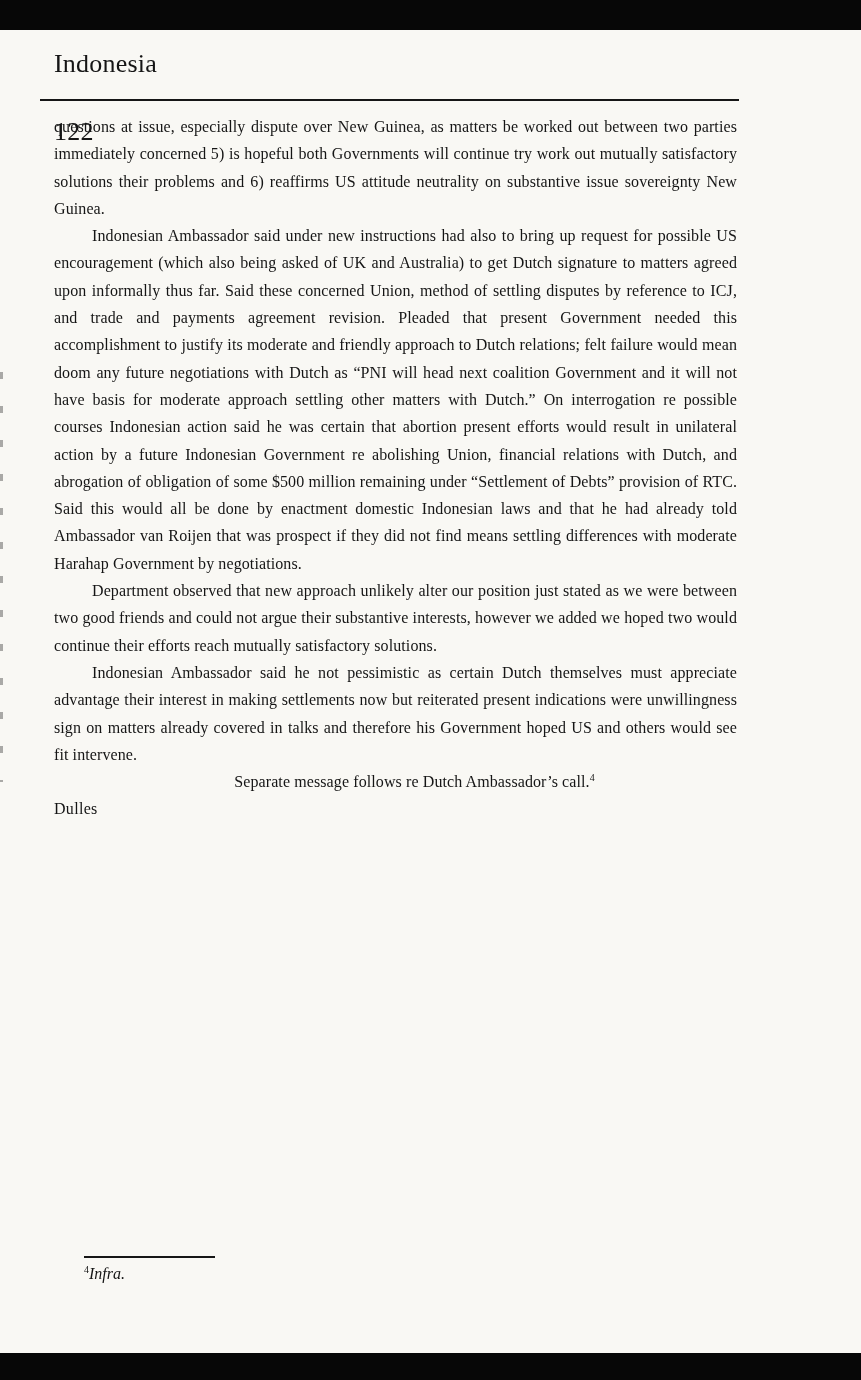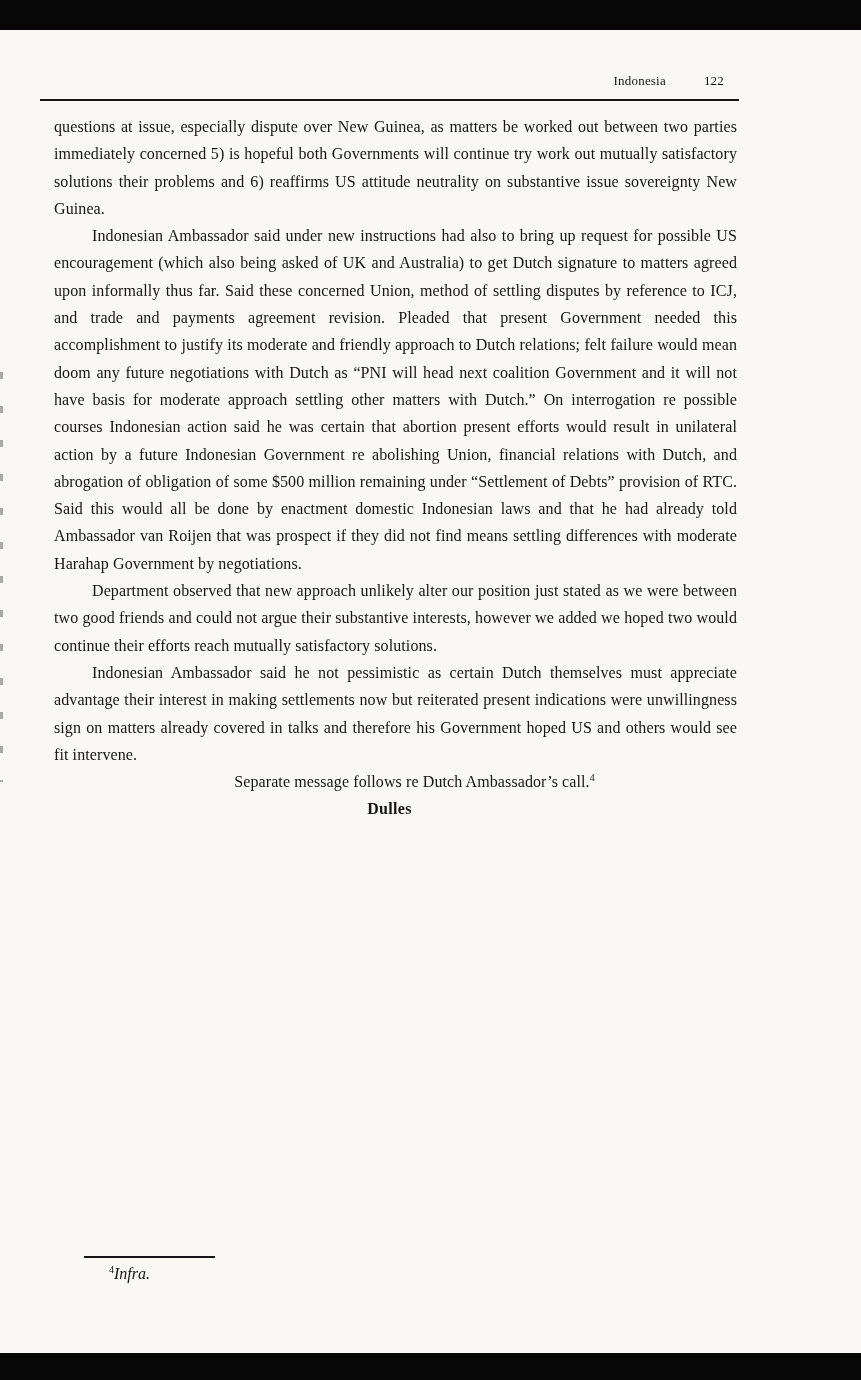--- a/index.html
+++ b/index.html
@@ -29,29 +29,30 @@
     width: 3px;
     height: 410px;
     background: repeating-linear-gradient(
       to bottom,
       rgba(40,40,40,0.38) 0 7px,
       transparent 7px 34px
     );
   }
   .running-head {
     position: absolute;
-    top: 73px;
+    top: 49px;
     left: 54px;
     width: 683px;
     display: flex;
     justify-content: flex-end;
     gap: 38px;
     padding-right: 13px;
-    font-size: 13px;
+    font-size: 26px;
     letter-spacing: 0.2px;
+    flex-direction: column;
   }
   .header-rule {
     position: absolute;
     top: 99px;
     left: 40px;
     width: 699px;
     height: 2px;
     background: #161616;
   }
   .body-text {
@@ -66,40 +67,39 @@
   }
   .para { text-indent: 38px; }
   .para.no-indent { text-indent: 0; }
   .para.single-line { text-align: center; }
   sup {
     font-size: 0.62em;
     vertical-align: super;
     line-height: 0;
   }
   .signature {
-    text-align: center;
-    font-weight: bold;
+    text-align: left;
+    font-weight: normal;
     padding-right: 12px;
     letter-spacing: 0.3px;
   }
   .footnote-rule {
     position: absolute;
     top: 1256px;
     left: 84px;
     width: 131px;
     height: 2px;
     background: #161616;
   }
   .footnote {
     position: absolute;
     top: 1263px;
     left: 84px;
     font-size: 16px;
     line-height: 21px;
-    margin-left: 25px;
   }
   .footnote em { font-style: italic; }
 </style>
 </head>
 <body>
 
 <div class="page">
 
   <div class="scan-bar top"></div>
   <div class="edge-marks"></div>

